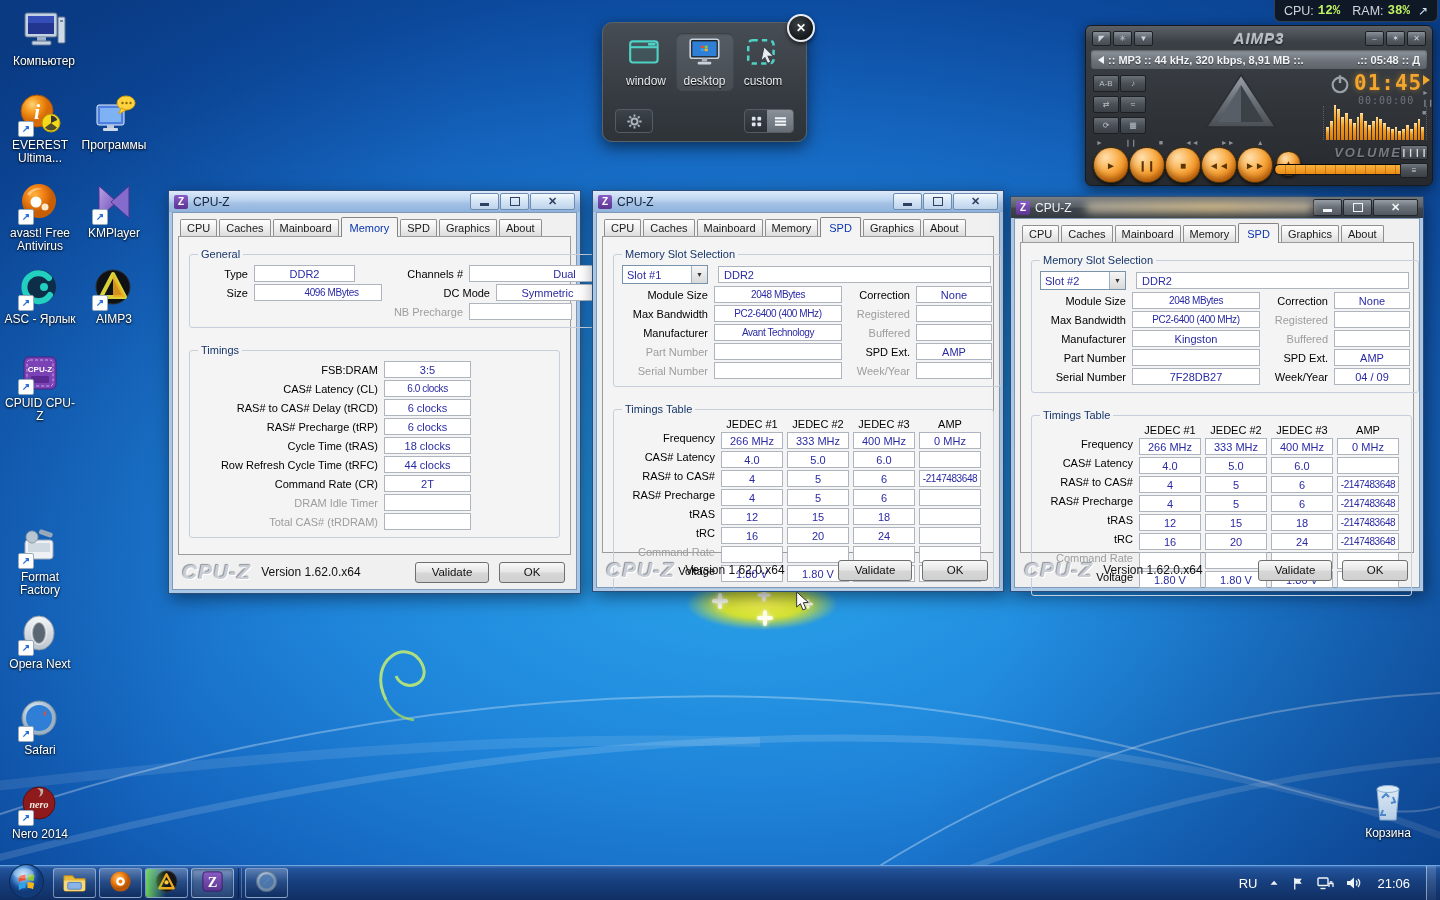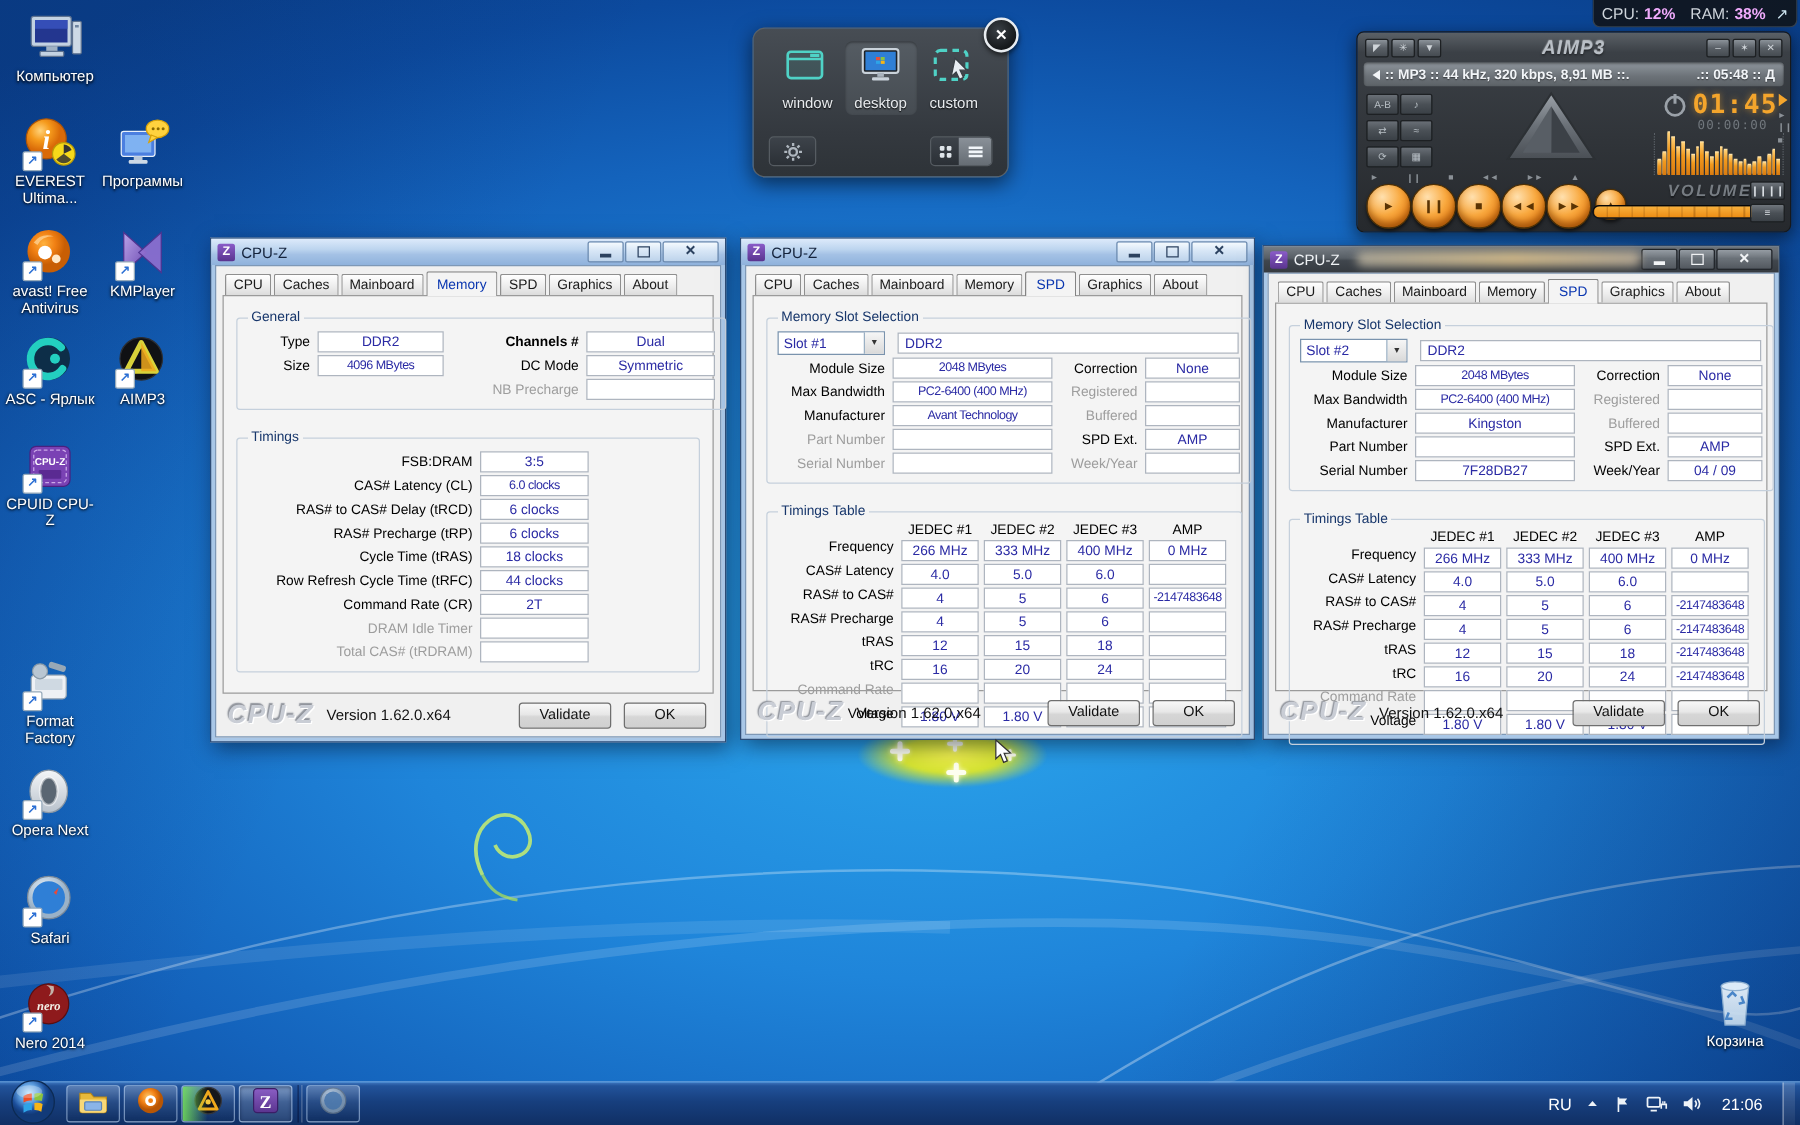--- a/index.html
+++ b/index.html
@@ -135,21 +135,21 @@
     background:repeating-linear-gradient(90deg,rgba(120,60,0,.35) 0 1px,rgba(0,0,0,0) 1px 10px),
                linear-gradient(#f8b13e,#ec8c14);}
   .a-side{position:absolute;right:4px;display:flex;flex-direction:column;gap:3px;}
   .a-sbtn{width:26px;height:13px;border-radius:2px;border:1px solid #1d2023;color:#d8dde2;font-size:8px;
     background:linear-gradient(#70767d,#4a5056 50%,#3a4046);display:flex;align-items:center;justify-content:center;}
   
   #cpumon{position:absolute;left:1274px;top:0;width:164px;height:22px;z-index:40;
     background:rgba(16,20,27,.9);border:1px solid rgba(120,140,160,.35);border-top:none;
     border-radius:0 0 6px 6px;display:flex;align-items:center;justify-content:center;gap:4px;
     font-size:12.5px;box-sizing:border-box;}
-  #cpumon .k{color:#cfd5dc;} #cpumon .v{color:#f0abfc;font-weight:bold;}
+  #cpumon .k{color:#cfd5dc;} #cpumon .v{color:#bef264;font-weight:bold;font-family:Liberation Mono, monospace;}
   #cpumon .arr{color:#cfe6f2;margin-left:4px;font-size:12px;}
   
   #capov{position:absolute;left:602px;top:22px;width:203px;height:118px;z-index:30;border-radius:10px;
     background:linear-gradient(#474d54,#34393f 70%,#2e3338);border:1px solid #5a6167;
     box-shadow:0 5px 16px rgba(0,0,0,.55);}
   #capov .close{position:absolute;right:-9px;top:-9px;width:24px;height:24px;border-radius:50%;
     background:radial-gradient(circle at 40% 35%,#3a4046,#15181b 70%);border:2px solid #e8ecf0;
     color:#fff;font-size:12px;font-weight:bold;display:flex;align-items:center;justify-content:center;
     box-shadow:0 2px 4px rgba(0,0,0,.6);}
   .cap-items{display:flex;justify-content:space-between;padding:10px 14px 0;}
@@ -396,26 +396,26 @@
           <div class="tab">SPD</div>
           <div class="tab">Graphics</div>
           <div class="tab">About</div>
         </div>
         <div class="pagebox">
           <fieldset>
             <legend>General</legend>
             <div class="frow">
               <div class="flbl" style="width: 56px;">Type</div>
               <div class="fbox" style="width: 99px;">DDR2</div>
-              <div class="flbl gl2pos" style="width: 90px; margin-left: 24px; font-weight: bold;">Channels #</div>
-              <div class="fbox" style="width: 101px;">Dual</div>
+              <div class="flbl gl2pos" style="width: 90px; margin-left: 24px;">Channels #</div>
+              <div class="fbox" style="width: 101px; padding-left: 44px;">Dual</div>
             </div>
             <div class="frow">
               <div class="flbl" style="width: 56px;">Size</div>
-              <div class="fbox ovf" style="width: 99px;">4096 MBytes</div>
+              <div class="fbox ovf" style="width: 99px; padding-left: 27px;">4096 MBytes</div>
               <div class="flbl gl2pos" style="width: 90px; margin-left: 24px;">DC Mode</div>
               <div class="fbox" style="width: 101px;">Symmetric</div>
             </div>
             <div class="frow">
               <div class="flbl" style="width: 56px; visibility: hidden;"></div>
               <div class="fbox" style="width: 99px; visibility: hidden;"></div>
               <div class="flbl dis gl2pos" style="width: 90px; margin-left: 24px;">NB Precharge</div>
               <div class="fbox" style="width: 101px;"></div>
             </div>
           </fieldset>

